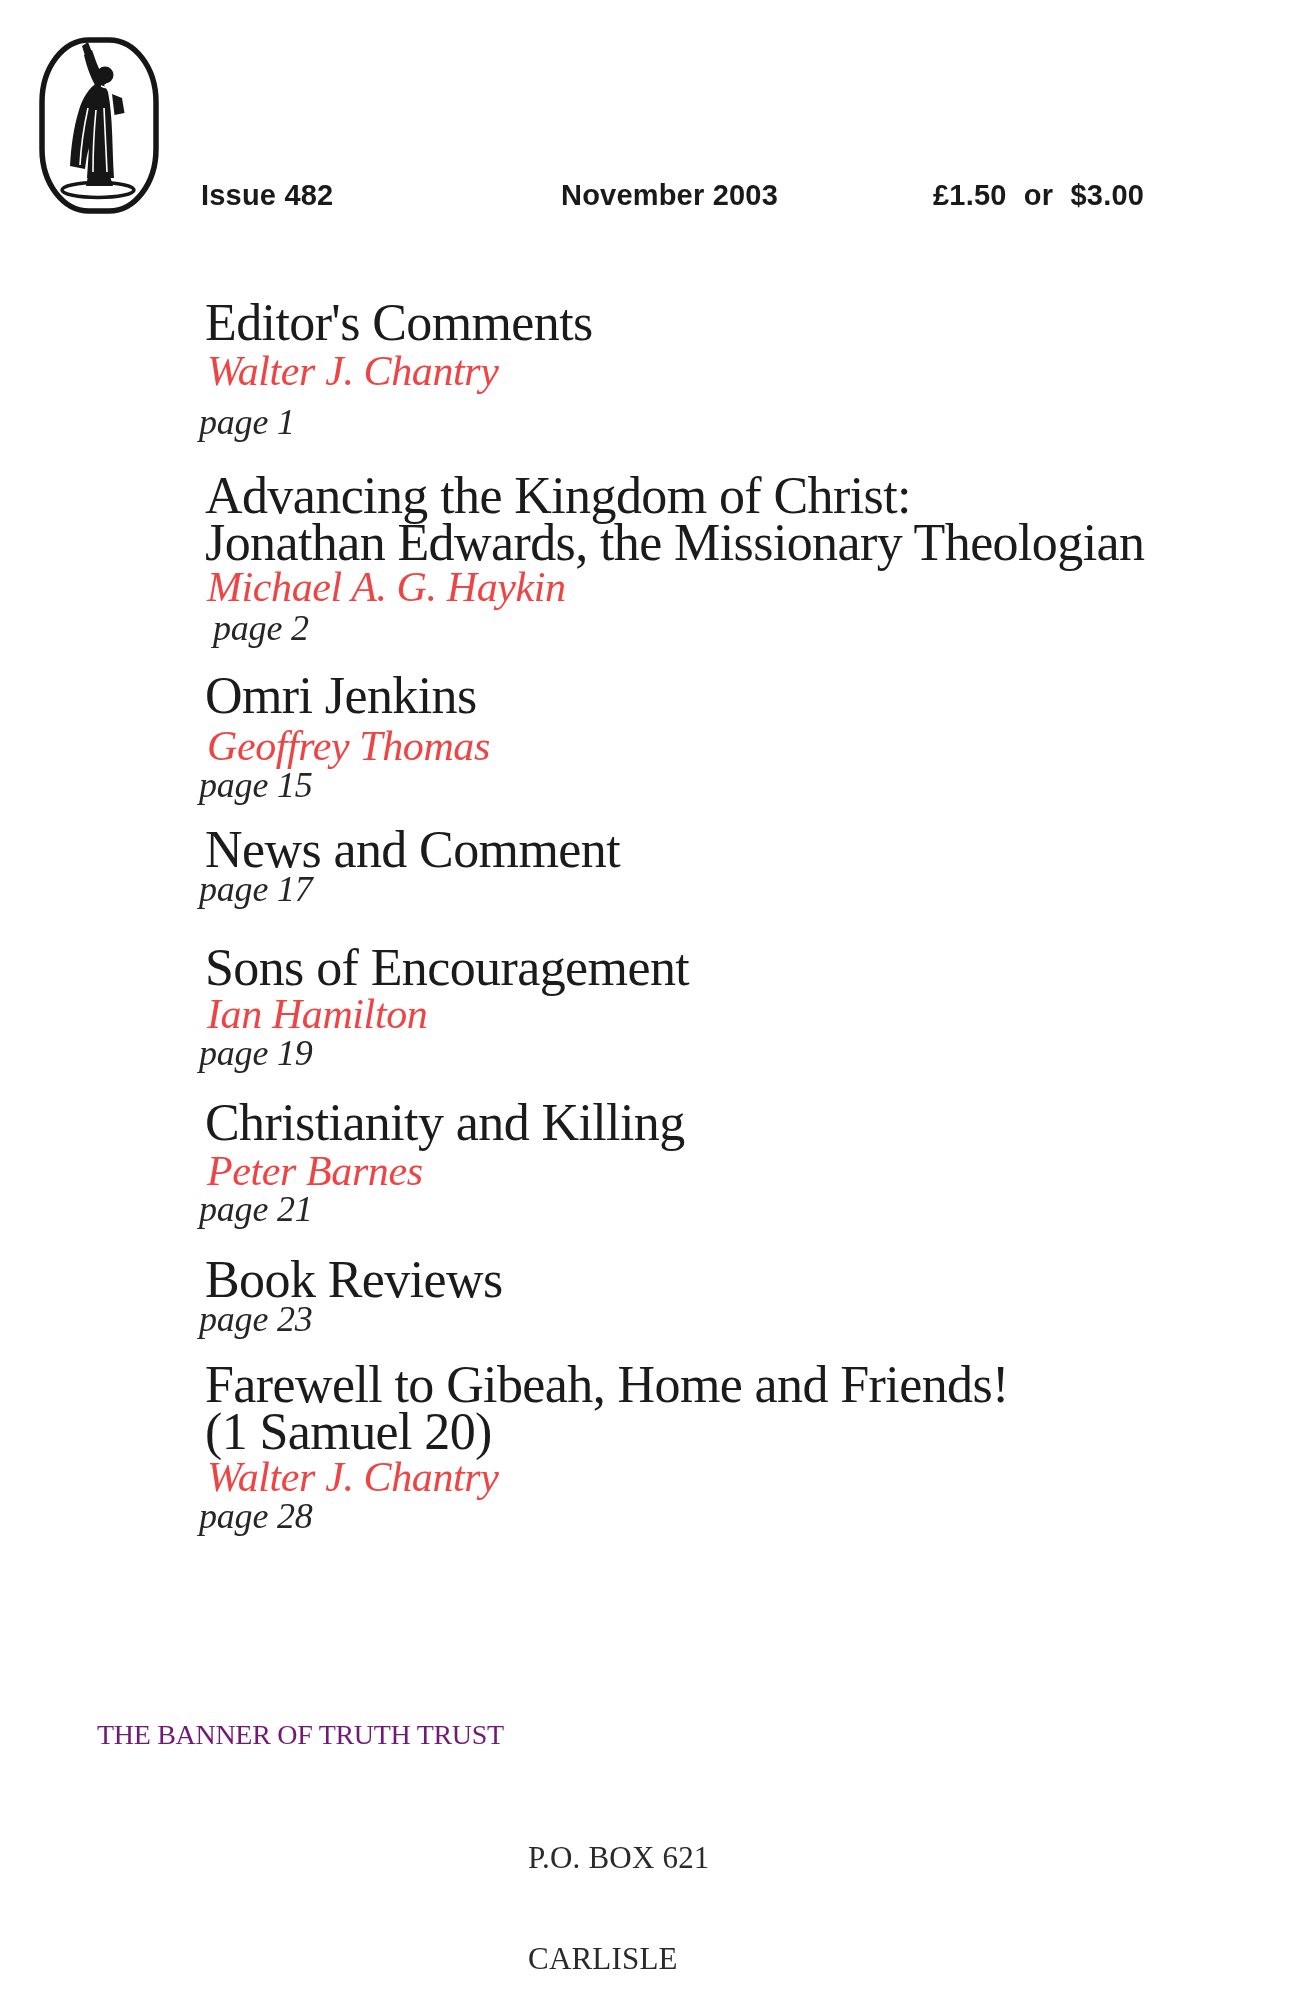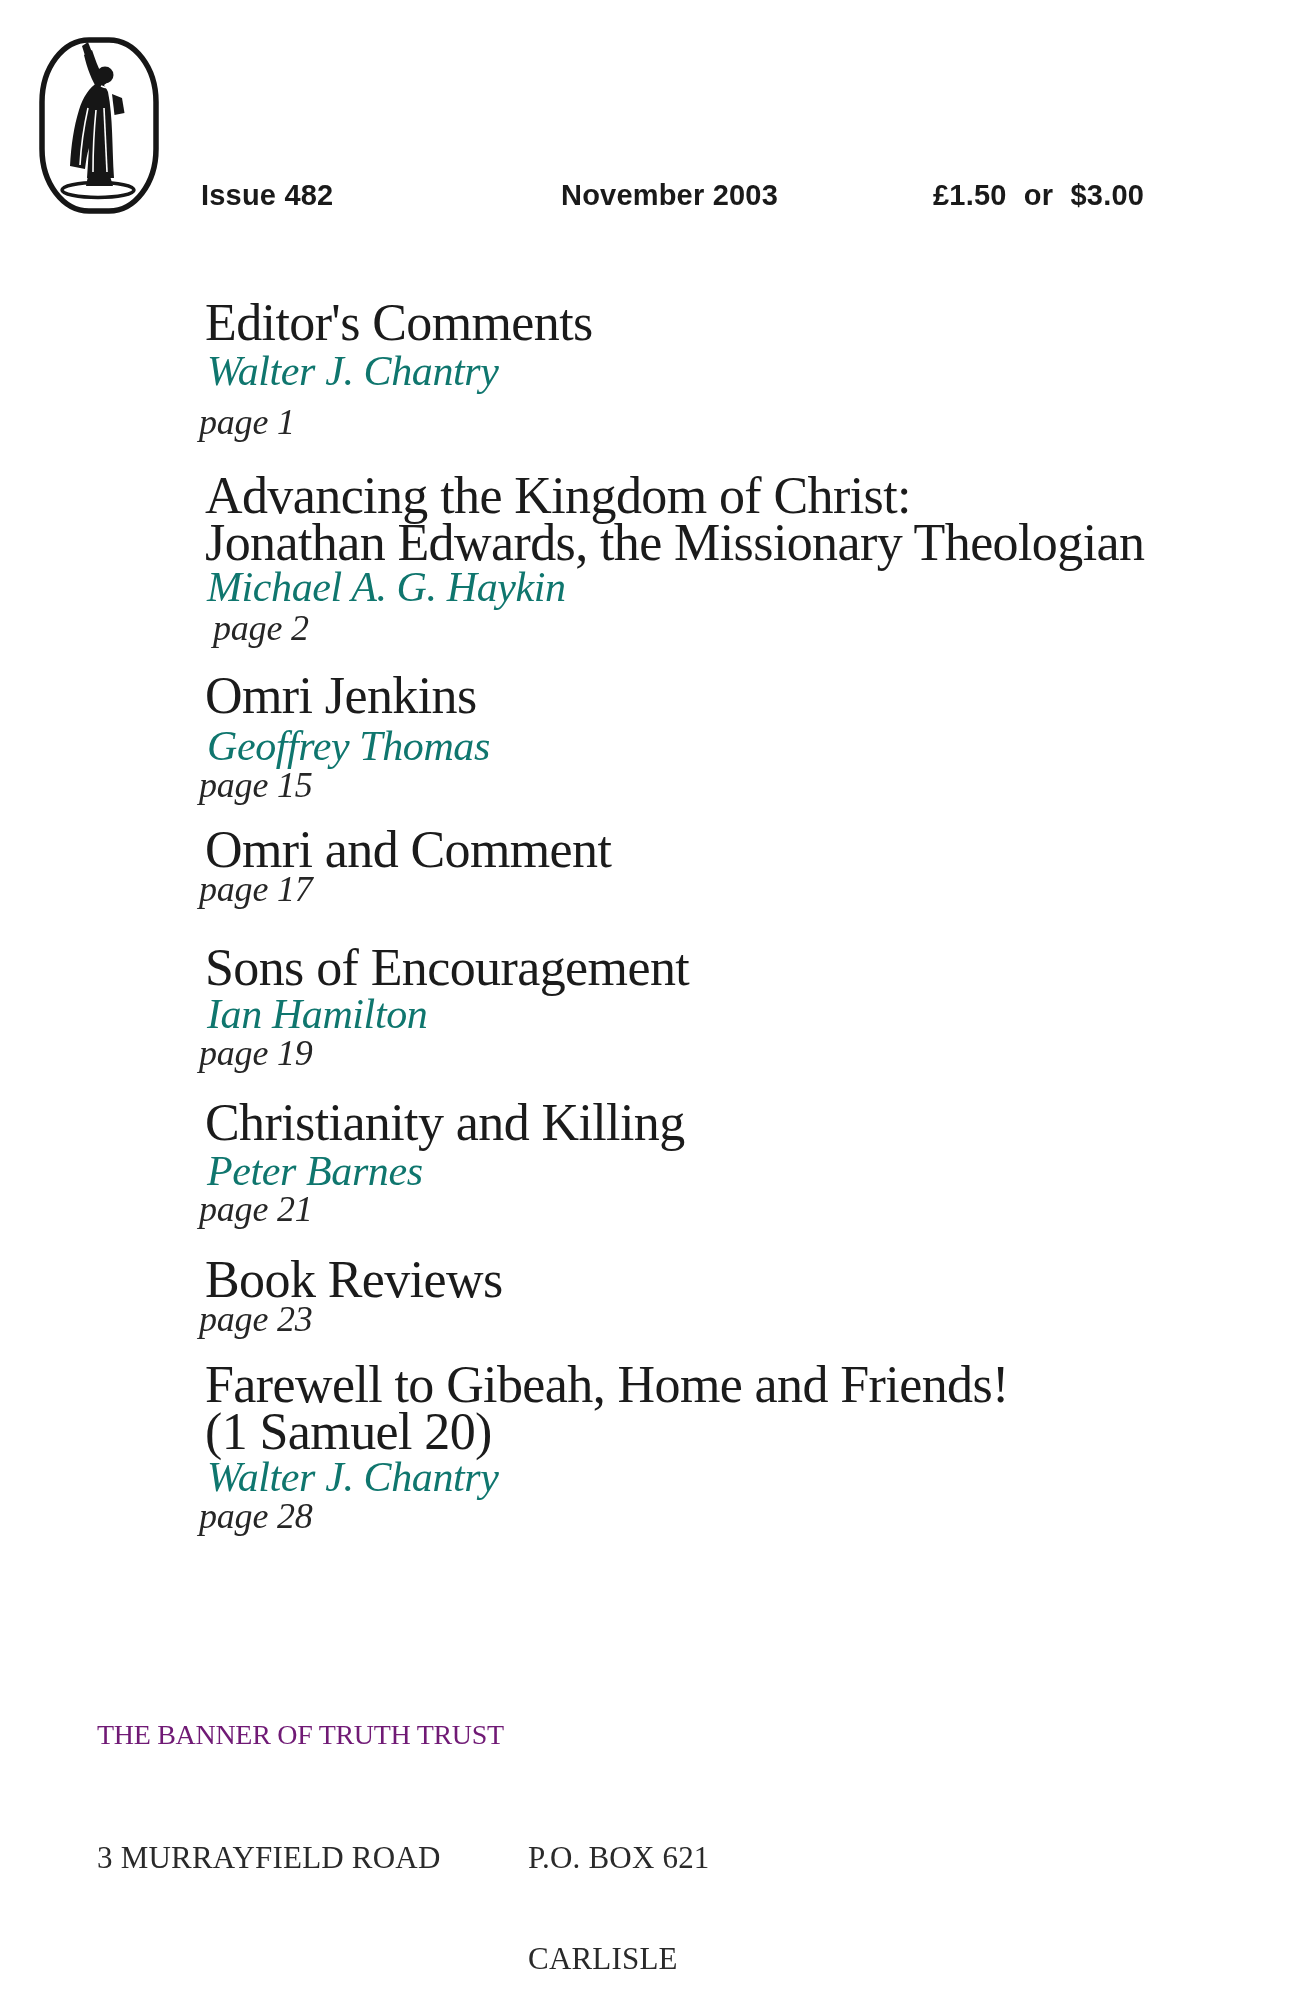--- a/index.html
+++ b/index.html
@@ -26,21 +26,21 @@
   
   .toc-title{
     font-size:52px;
     letter-spacing:-0.6px;
     color:#1b1b1b;
   }
   .toc-author{
     font-size:42px;
     font-style:italic;
     letter-spacing:-0.4px;
-    color:#0f766e;
+    color:#ef4444;
   }
   .toc-page{
     font-size:36px;
     font-style:italic;
     letter-spacing:-0.2px;
     color:#262626;
   }
   
   .pub-name{
     font-size:28px;
@@ -99,21 +99,21 @@
       <div class="abs toc-page" style="left:213px;top:610px;">page 2</div>
     </div>
 
     <div>
       <div class="abs toc-title" style="left:205px;top:670px;">Omri Jenkins</div>
       <div class="abs toc-author" style="left:207px;top:725px;">Geoffrey Thomas</div>
       <div class="abs toc-page" style="left:199px;top:767px;">page 15</div>
     </div>
 
     <div>
-      <div class="abs toc-title" style="left:205px;top:824px;">Omri and Comment</div>
+      <div class="abs toc-title" style="left:205px;top:824px;">News and Comment</div>
       <div class="abs toc-page" style="left:199px;top:871px;">page 17</div>
     </div>
 
     <div>
       <div class="abs toc-title" style="left:205px;top:942px;">Sons of Encouragement</div>
       <div class="abs toc-author" style="left:207px;top:993px;">Ian Hamilton</div>
       <div class="abs toc-page" style="left:199px;top:1035px;">page 19</div>
     </div>
 
     <div>
@@ -133,21 +133,20 @@
       <div class="abs toc-author" style="left:207px;top:1456px;">Walter J. Chantry</div>
       <div class="abs toc-page" style="left:199px;top:1498px;">page 28</div>
     </div>
 
   </div>
 
   <div>
     <div class="abs pub-name" style="left:97px;top:1721px;">THE BANNER OF TRUTH TRUST</div>
 
     <div class="abs addr" style="left:97px;top:1774px;white-space:pre;">
-      <div>3 MURRAYFIELD ROAD</div>
       
       
     </div>
 
     <div class="abs addr" style="left:528px;top:1774px;white-space:pre;">
       <div>P.O. BOX 621</div>
       <div>CARLISLE</div>
       
       
     </div>

